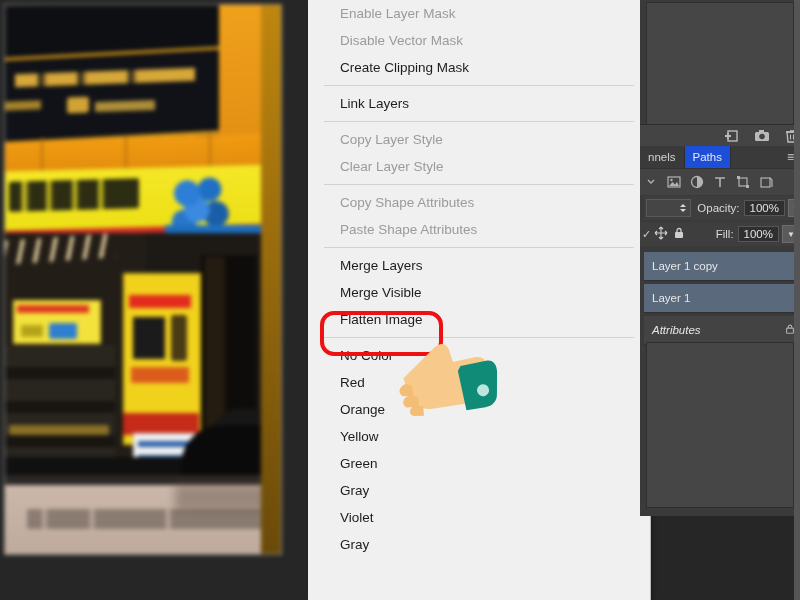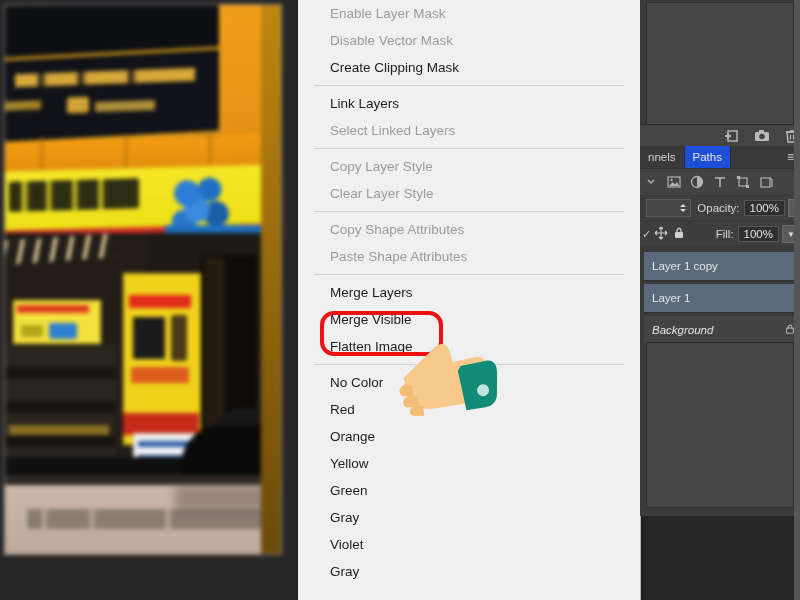--- a/index.html
+++ b/index.html
@@ -89,21 +89,21 @@
   .ph-curb{position:absolute;left:-10px;top:452px;width:292px;height:30px;background:#111010;}
   .ph-curb2{position:absolute;left:-10px;top:470px;width:292px;height:14px;background:#2b2724;}
   .ph-ground{position:absolute;left:-10px;top:480px;width:292px;height:80px;background:linear-gradient(180deg,#cbb8ab,#bda89a);}
   .ph-shadow{position:absolute;left:170px;top:480px;width:120px;height:26px;background:#6a5a50;opacity:.5;filter:blur(4px);}
   .ph-wm{position:absolute;left:22px;top:504px;width:238px;height:20px;
      background:linear-gradient(90deg,rgba(90,80,72,.55) 0 6%,transparent 7%,rgba(90,80,72,.55) 9% 26%,transparent 27%,rgba(90,80,72,.55) 29% 58%,transparent 59%,rgba(90,80,72,.55) 61% 86%);
      border-radius:2px;}
 
   
   #context-menu{
-    position:absolute;left:298px;top:0;width:342px;height:600px;
+    position:absolute;left:308px;top:0;width:342px;height:600px;
     background:#f1f0f0;border-right:1px solid #b8b8b8;
     box-shadow:2px 0 4px rgba(0,0,0,.25);
     font-size:13.5px;
   }
   .menu-item{
     height:27px;line-height:27px;padding-left:32px;color:#1d1d1d;
     white-space:nowrap;
   }
   .menu-item.disabled{color:#9b9b9b;}
   .menu-sep{height:1px;background:#d2d2d2;margin:4px 16px 4px 16px;}
@@ -213,21 +213,20 @@
 </div>
 
 <div id="context-menu">
 
   <div class="menu-item disabled">Enable Layer Mask</div>
   <div class="menu-item disabled">Disable Vector Mask</div>
   <div class="menu-item">Create Clipping Mask</div>
   <div class="menu-sep"></div>
 
   <div class="menu-item">Link Layers</div>
-  <div class="menu-item disabled">Select Linked Layers</div>
   <div class="menu-sep"></div>
 
   <div class="menu-item disabled">Copy Layer Style</div>
   <div class="menu-item disabled">Clear Layer Style</div>
   <div class="menu-sep"></div>
 
   <div class="menu-item disabled">Copy Shape Attributes</div>
   <div class="menu-item disabled">Paste Shape Attributes</div>
   <div class="menu-sep"></div>
 
@@ -366,21 +365,21 @@
     <span class="caret">▼</span>
   </div>
 
   <div class="layer-row selected" style="top:252px;">
     <span>Layer 1 copy</span>
   </div>
   <div class="layer-row selected" style="top:284px;">
     <span>Layer 1</span>
   </div>
   <div class="layer-row background" style="top:316px;">
-    <span>Background</span>
+    <span>Attributes</span>
     <span class="lock-ico">
       <svg width="12" height="12" viewBox="0 0 14 14">
           <rect x="3" y="6" width="8" height="6" rx="1" fill="none" stroke="#c8c8c8" stroke-width="1.3"></rect>
           <path d="M5 6V4.5a2 2 0 0 1 4 0V6" fill="none" stroke="#c8c8c8" stroke-width="1.3"></path>
         </svg>
     </span>
   </div>
 
   <div class="panel-void-bottom"></div>
   <div class="panel-scroll"></div>

